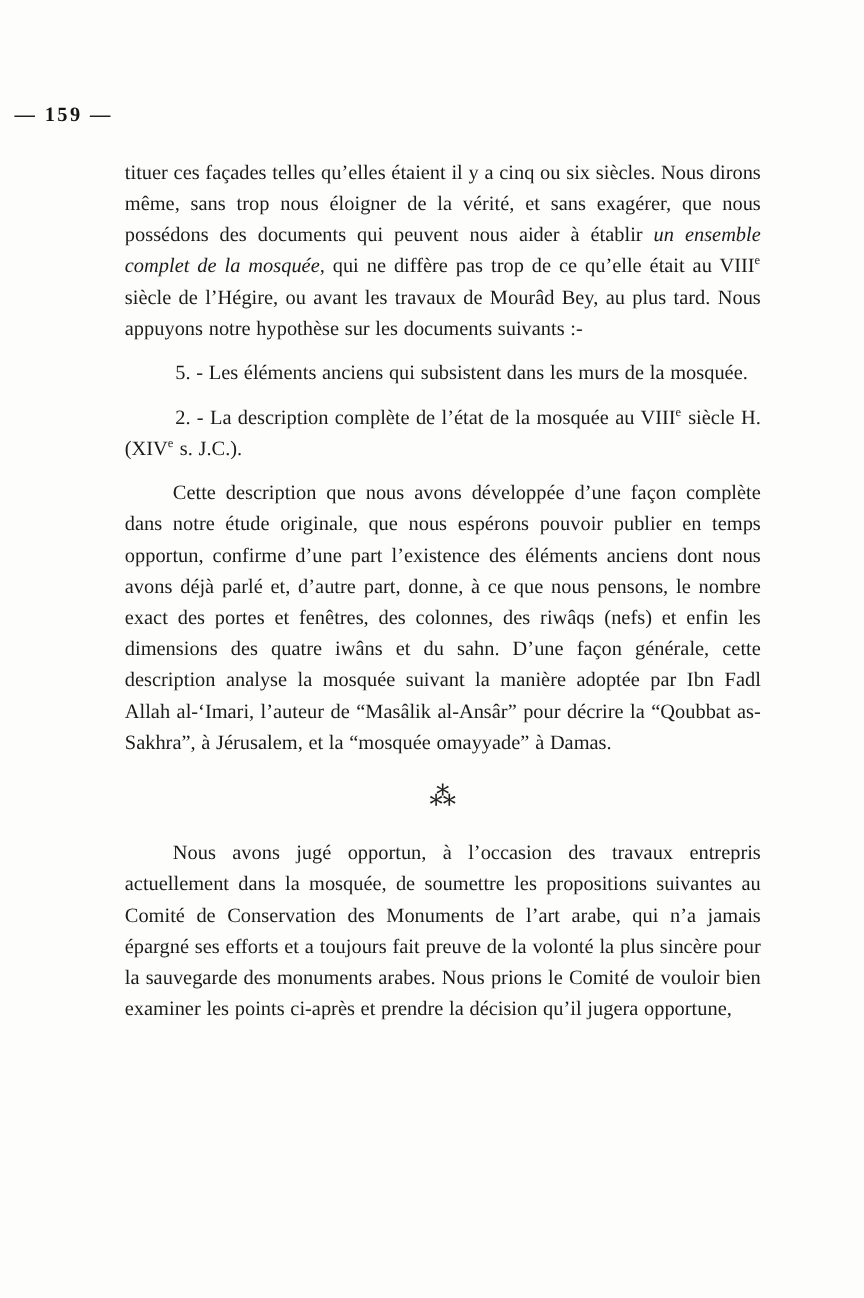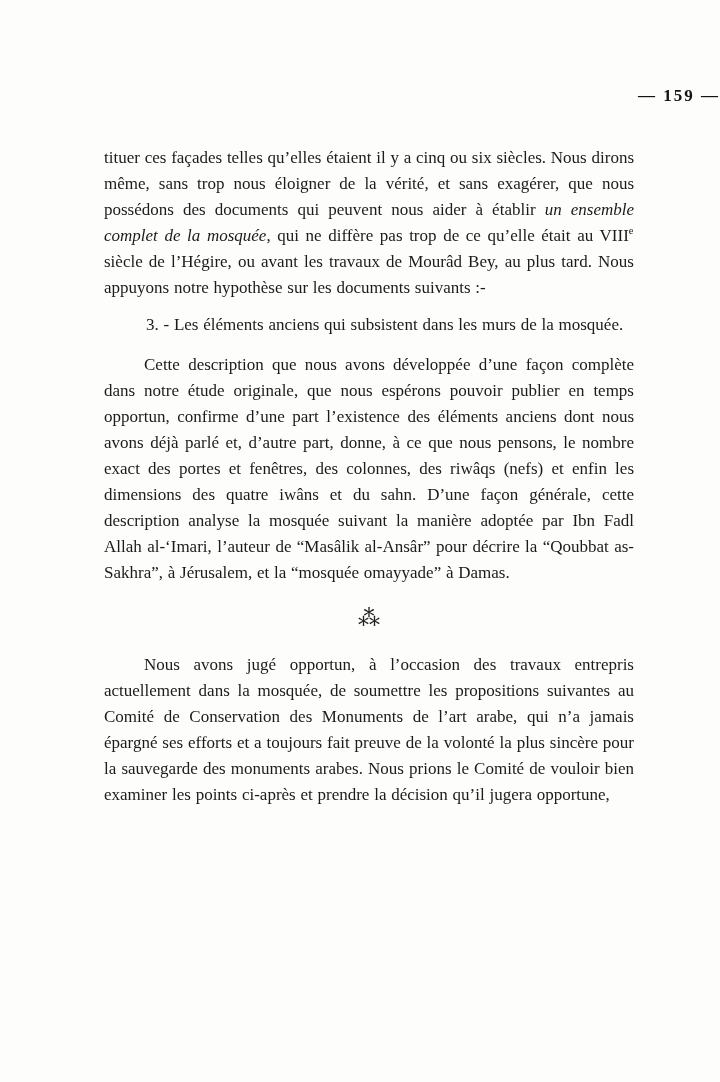--- a/index.html
+++ b/index.html
@@ -15,21 +15,21 @@
     background: #fdfdfb;
     color: #1b1b1b;
     font-family: "Liberation Serif", "DejaVu Serif", serif;
     overflow: hidden;
   }
   .page-header {
     position: absolute;
     top: 86px;
     left: 12px;
     right: 0;
-    text-align: right;
+    text-align: left;
   }
   .page-number {
     display: inline-block;
     font-size: 17px;
     font-weight: bold;
     letter-spacing: 2px;
     color: #141414;
   }
   .page-body {
     position: absolute;
@@ -37,21 +37,21 @@
     left: 104px;
     width: 530px;
     font-size: 17px;
     line-height: 26px;
     text-align: justify;
     hyphens: auto;
     -webkit-hyphens: auto;
     word-spacing: 0.5px;
   }
   .para {
-    margin: 14px 0 9px 0;
+    margin: 0 0 9px 0;
   }
   .para.continue {
     text-indent: 0;
   }
   .para.indent {
     text-indent: 40px;
   }
   .para.item {
     text-indent: 42px;
     margin: 11px 0 11px 0;
@@ -80,22 +80,23 @@
 <div class="page">
 
   <header class="page-header">
     <div class="page-number">— 159 —</div>
   </header>
 
   <main class="page-body">
 
     <p class="para continue"><span>tituer ces façades telles qu’elles étaient il y a cinq ou six siècles. Nous dirons même, sans trop nous éloigner de la vérité, et sans exagérer, que nous possédons des documents qui peuvent nous aider à établir </span><em>un ensemble complet de la mosquée</em><span>, qui ne diffère pas trop de ce qu’elle était au VIII</span><sup>e</sup><span> siècle de l’Hégire, ou avant les travaux de Mourâd Bey, au plus tard. Nous appuyons notre hypothèse sur les documents suivants :-</span></p>
 
-    <p class="para item"><span>3. - Les éléments anciens qui subsistent dans les murs de la mosquée.</span></p>
+    <p class="para item"><span>5. - Les éléments anciens qui subsistent dans les murs de la mosquée.</span></p>
 
+    <p class="para item"><span>2. - La description complète de l’état de la mosquée au VIII</span><sup>e</sup><span> siècle H. (XIV</span><sup>e</sup><span> s. J.C.).</span></p>
 
     <p class="para indent"><span>Cette description que nous avons développée d’une façon complète dans notre étude originale, que nous espérons pouvoir publier en temps opportun, confirme d’une part l’existence des éléments anciens dont nous avons déjà parlé et, d’autre part, donne, à ce que nous pensons, le nombre exact des portes et fenêtres, des colonnes, des riwâqs (nefs) et enfin les dimensions des quatre iwâns et du sahn. D’une façon générale, cette description analyse la mosquée suivant la manière adoptée par Ibn Fadl Allah al-‘Imari, l’auteur de “Masâlik al-Ansâr” pour décrire la “Qoubbat as-Sakhra”, à Jérusalem, et la “mosquée omayyade” à Damas.</span></p>
 
 
     <div class="asterism">⁂</div>
 
     <p class="para indent"><span>Nous avons jugé opportun, à l’occasion des travaux entrepris actuellement dans la mosquée, de soumettre les propositions suivantes au Comité de Conservation des Monuments de l’art arabe, qui n’a jamais épargné ses efforts et a toujours fait preuve de la volonté la plus sincère pour la sauvegarde des monuments arabes. Nous prions le Comité de vouloir bien examiner les points ci-après et prendre la décision qu’il jugera opportune,</span></p>
 
   </main>
 

